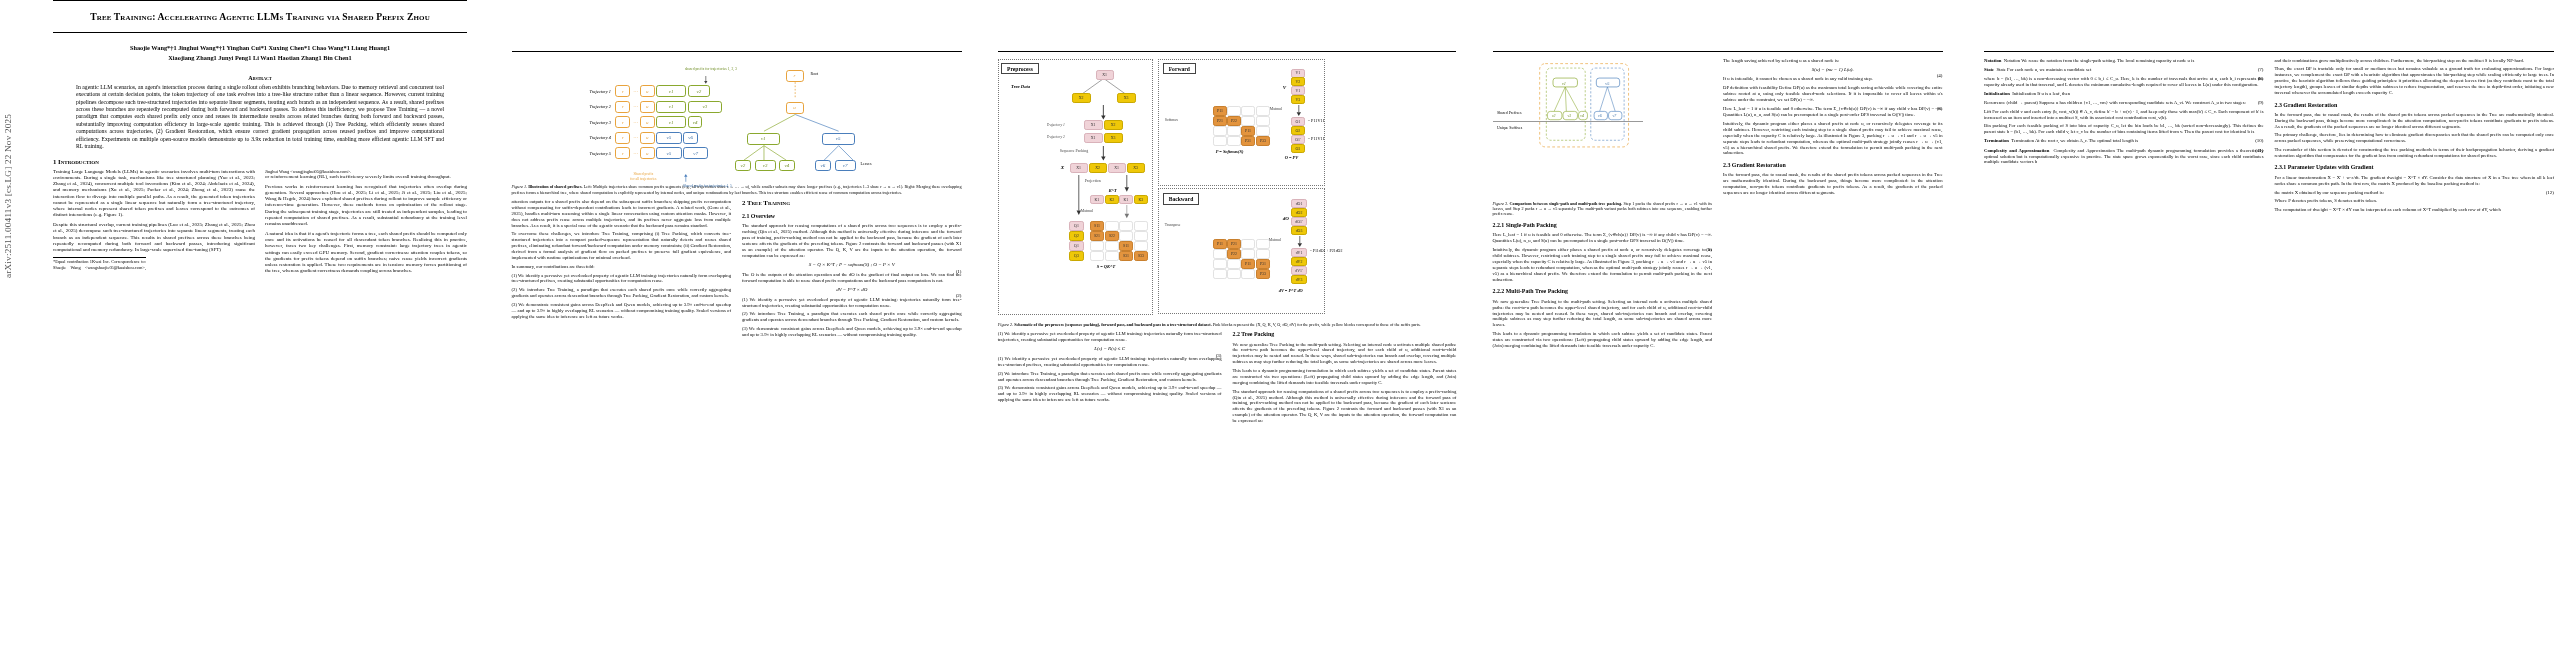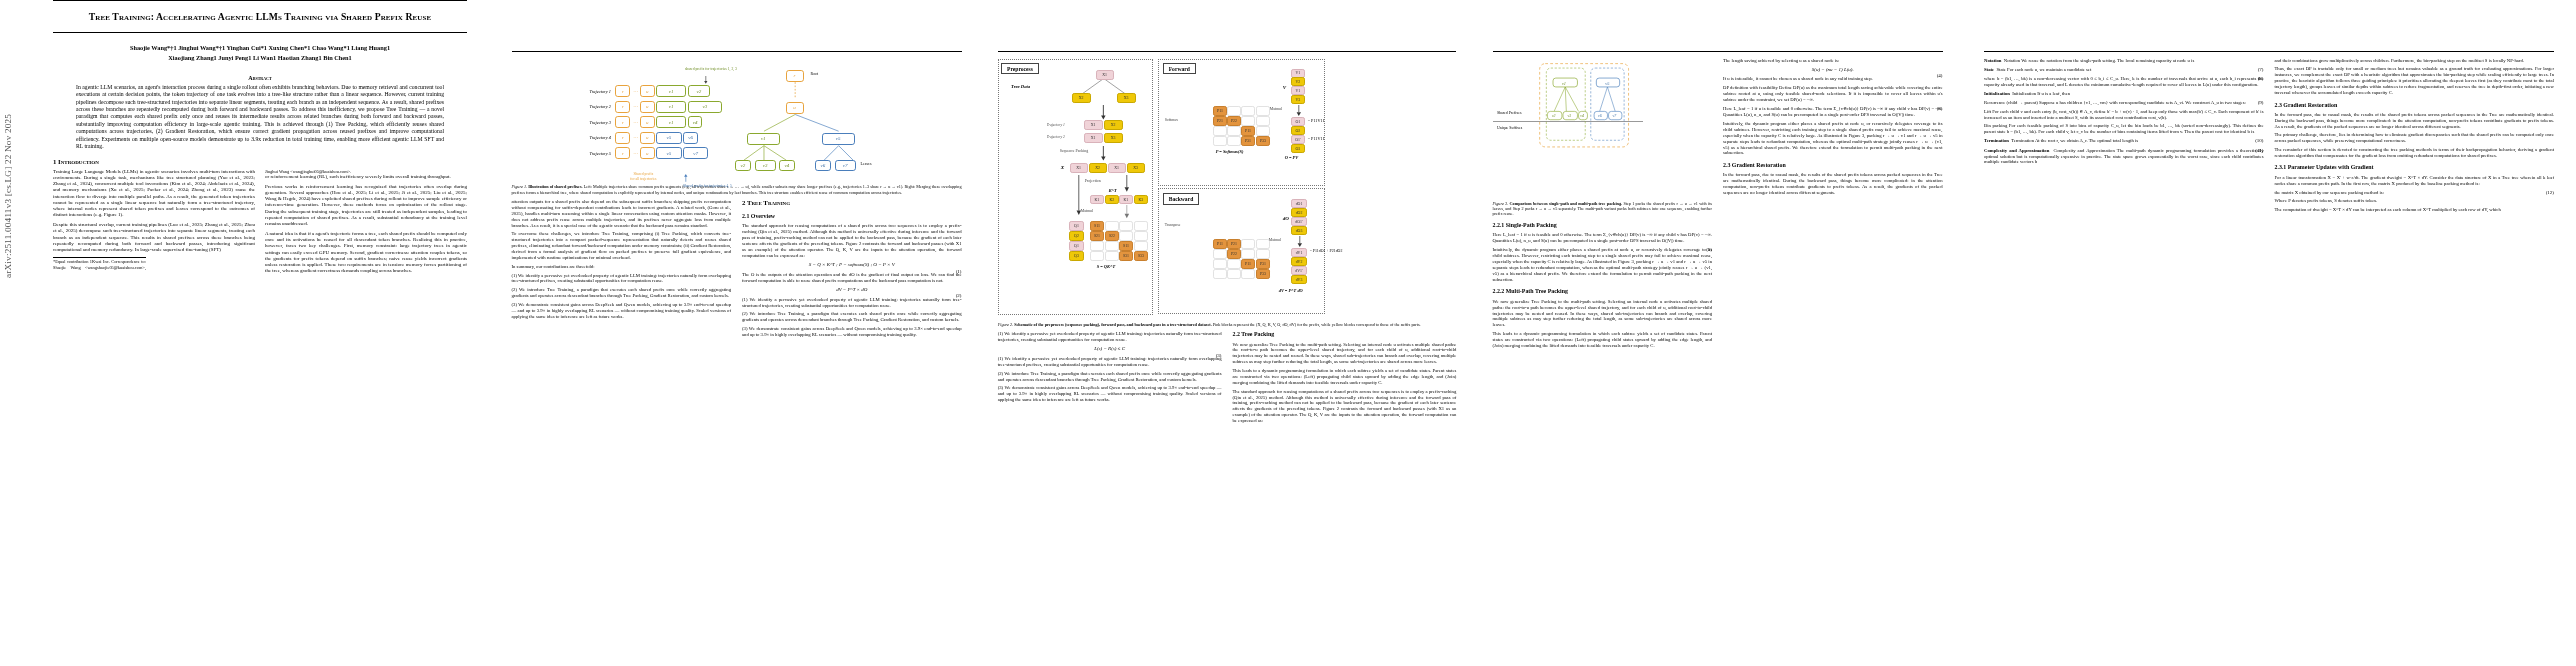--- a/index.html
+++ b/index.html
@@ -77,21 +77,21 @@
 </style>
 </head>
 <body>
 
 <div class="pages">
 
   <div class="page p1">
     <div class="arxiv-stamp">arXiv:2511.00411v3  [cs.LG]  22 Nov 2025</div>
     <div style="margin:0 25px 0 53px;">
       <div class="rule"></div>
-      <div class="paper-title">Tree Training: Accelerating Agentic LLMs Training via Shared Prefix Reuse</div>
+      <div class="paper-title">Tree Training: Accelerating Agentic LLMs Training via Shared Prefix Zhou</div>
       <div class="rule"></div>
 
       <div class="authors">
         <div>Shaojie Wang*†1   Jinghui Wang*†1   Yinghan Cui*1   Xuxing Chen*1   Chao Wang*1   Liang Huang1</div>
         <div>Xiaojiang Zhang1   Junyi Peng1   Li Wan1   Haotian Zhang1   Bin Chen1</div>
       </div>
 
       <div style="margin:0 23px;">
         <div class="abs-head">Abstract</div>
         <div class="abstract">In agentic LLM scenarios, an agent's interaction process during a single rollout often exhibits branching behaviors. Due to memory retrieval and concurrent tool executions at certain decision points, the token trajectory of one task evolves into a tree-like structure rather than a linear sequence. However, current training pipelines decompose such tree-structured trajectories into separate linear segments, treating each branch as an independent sequence. As a result, shared prefixes across these branches are repeatedly recomputed during both forward and backward passes. To address this inefficiency, we propose Tree Training — a novel paradigm that computes each shared prefix only once and reuses its intermediate results across related branches during both forward and backward passes, substantially improving computation efficiency in large-scale agentic training. This is achieved through (1) Tree Packing, which efficiently reuses shared computations across trajectories, (2) Gradient Restoration, which ensure correct gradient propagation across reused prefixes and improve computational efficiency. Experiments on multiple open-source models demonstrate up to 3.9x reduction in total training time, enabling more efficient agentic LLM SFT and RL training.</div>

